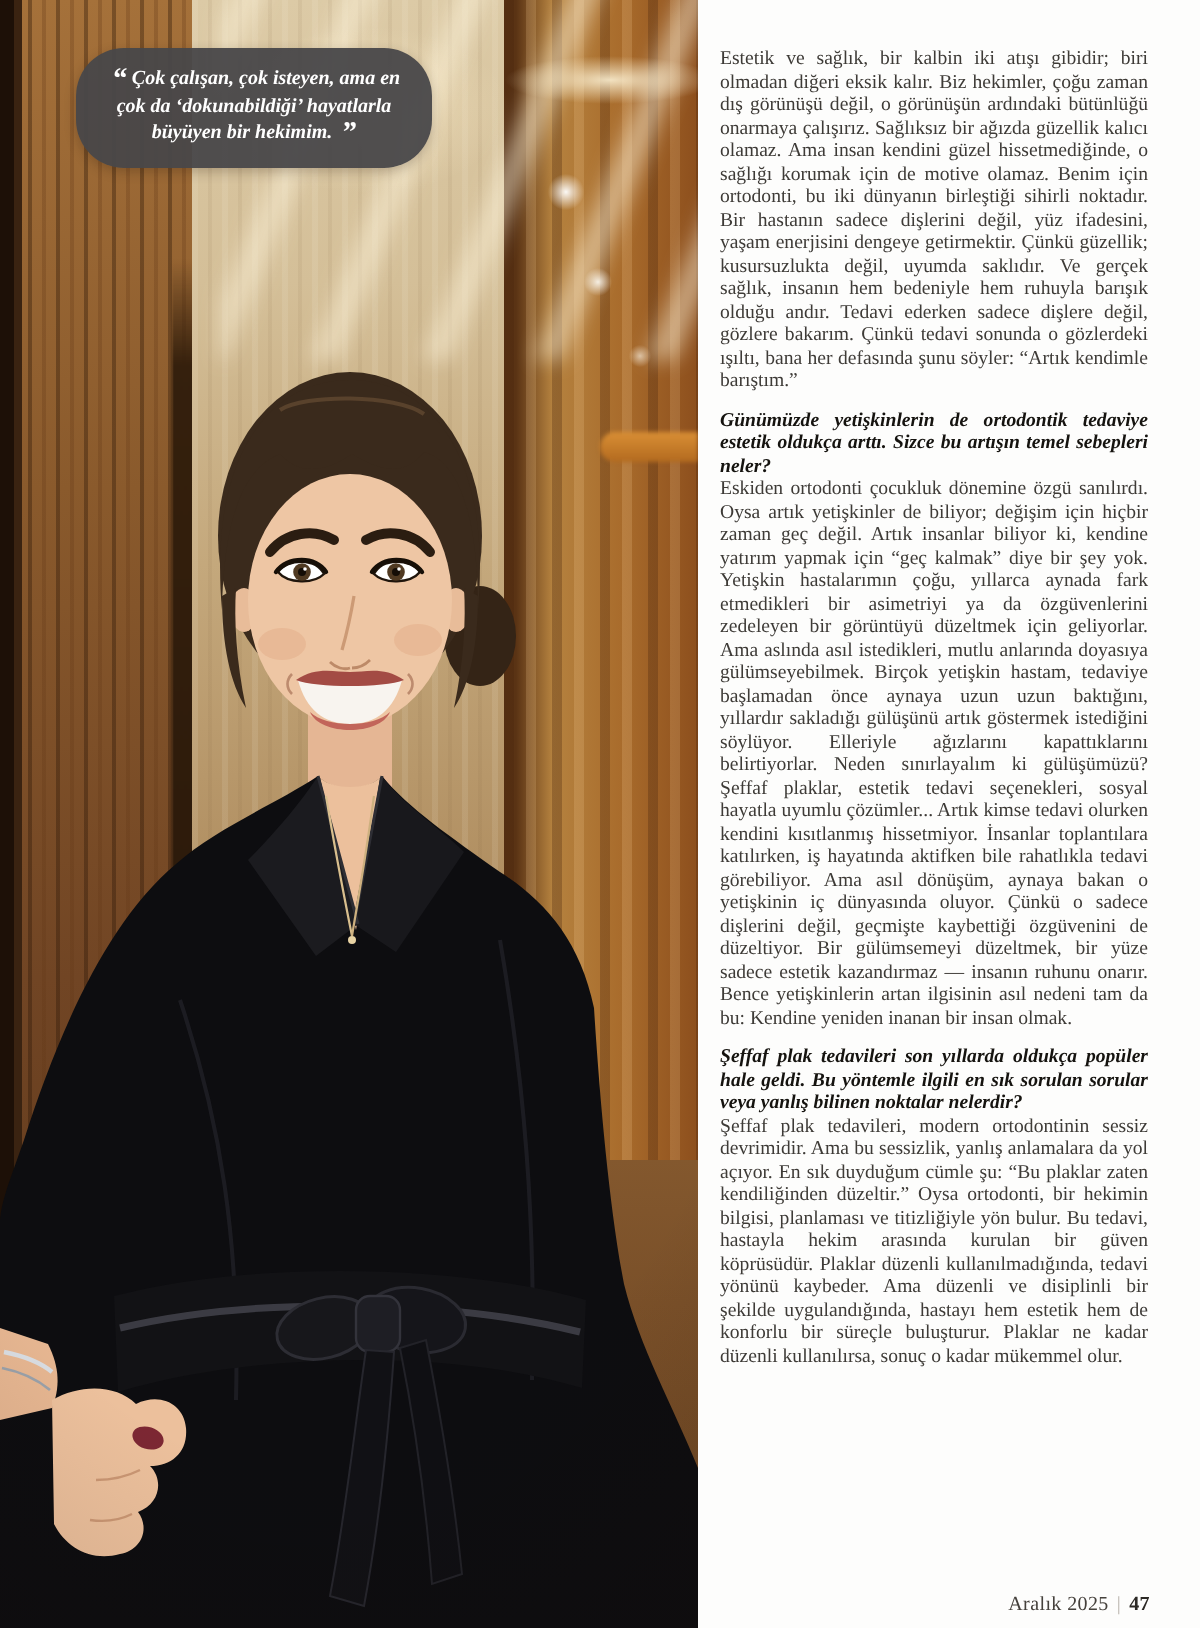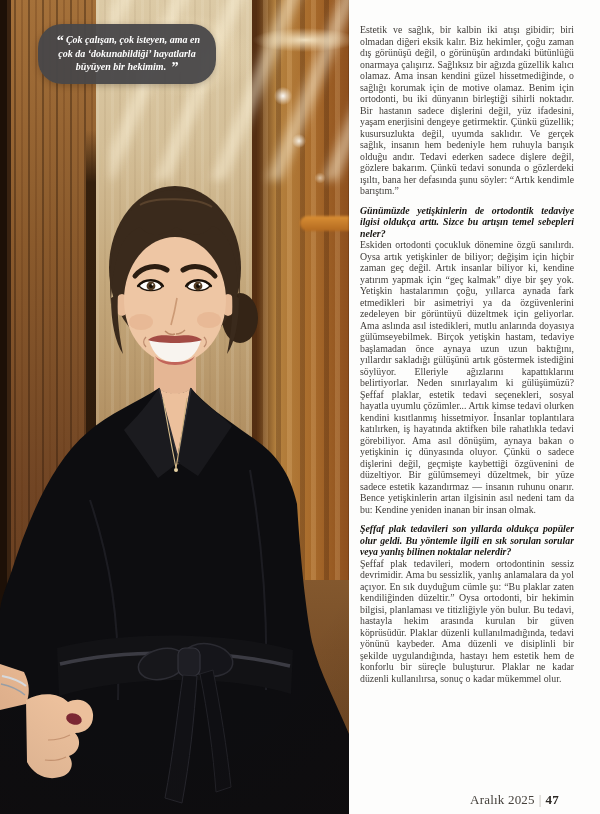--- a/index.html
+++ b/index.html
@@ -46,21 +46,21 @@
   .qmark{font-size:15px;line-height:0;letter-spacing:-2px;position:relative;top:2px;padding:0 2px;}
 
   
   .article{position:absolute;left:360px;top:24px;width:214px;color:#3e3b37;
     font-size:9.8px;line-height:11.5px;text-align:justify;}
   .article p{margin:0;}
   .article p.q{font-weight:bold;font-style:italic;color:#15130f;margin-top:8px;}
   .article .qa:first-child p.q{margin-top:0;}
 
   
-  .footer{position:absolute;right:41px;bottom:6px;font-size:13px;color:#45413c;letter-spacing:.2px;}
+  .footer{position:absolute;right:25px;bottom:6px;font-size:10px;color:#45413c;letter-spacing:.2px;}
   .footer .sep{color:#b9b4ac;margin:0 4px;}
   .footer .pgnum{font-weight:bold;color:#2c2925;}
 </style>
 </head>
 <body>
 
 <div class="page">
 
   <div class="photo">
     <div class="ph-base"></div>
@@ -152,25 +152,25 @@
       <span>Çok çalışan, çok isteyen, ama en çok da ‘dokunabildiği’ hayatlarla büyüyen bir hekimim.</span>
       <span class="qmark">”</span>
     </div>
   </div>
 
   <div class="article">
     <div class="qa">
       <p class="a">Estetik ve sağlık, bir kalbin iki atışı gibidir; biri olmadan diğeri eksik kalır. Biz hekimler, çoğu zaman dış görünüşü değil, o görünüşün ardındaki bütünlüğü onarmaya çalışırız. Sağlıksız bir ağızda güzellik kalıcı olamaz. Ama insan kendini güzel hissetmediğinde, o sağlığı korumak için de motive olamaz. Benim için ortodonti, bu iki dünyanın birleştiği sihirli noktadır. Bir hastanın sadece dişlerini değil, yüz ifadesini, yaşam enerjisini dengeye getirmektir. Çünkü güzellik; kusursuzlukta değil, uyumda saklıdır. Ve gerçek sağlık, insanın hem bedeniyle hem ruhuyla barışık olduğu andır. Tedavi ederken sadece dişlere değil, gözlere bakarım. Çünkü tedavi sonunda o gözlerdeki ışıltı, bana her defasında şunu söyler: “Artık kendimle barıştım.”</p>
     </div>
     <div class="qa">
-      <p class="q">Günümüzde yetişkinlerin de ortodontik tedaviye ilgisi oldukça arttı. Sizce bu artışın temel sebepleri neler?</p>
+      <p class="q">Günümüzde yetişkinlerin de ortodontik tedaviye estetik oldukça arttı. Sizce bu artışın temel sebepleri neler?</p>
       <p class="a">Eskiden ortodonti çocukluk dönemine özgü sanılırdı. Oysa artık yetişkinler de biliyor; değişim için hiçbir zaman geç değil. Artık insanlar biliyor ki, kendine yatırım yapmak için “geç kalmak” diye bir şey yok. Yetişkin hastalarımın çoğu, yıllarca aynada fark etmedikleri bir asimetriyi ya da özgüvenlerini zedeleyen bir görüntüyü düzeltmek için geliyorlar. Ama aslında asıl istedikleri, mutlu anlarında doyasıya gülümseyebilmek. Birçok yetişkin hastam, tedaviye başlamadan önce aynaya uzun uzun baktığını, yıllardır sakladığı gülüşünü artık göstermek istediğini söylüyor. Elleriyle ağızlarını kapattıklarını belirtiyorlar. Neden sınırlayalım ki gülüşümüzü? Şeffaf plaklar, estetik tedavi seçenekleri, sosyal hayatla uyumlu çözümler... Artık kimse tedavi olurken kendini kısıtlanmış hissetmiyor. İnsanlar toplantılara katılırken, iş hayatında aktifken bile rahatlıkla tedavi görebiliyor. Ama asıl dönüşüm, aynaya bakan o yetişkinin iç dünyasında oluyor. Çünkü o sadece dişlerini değil, geçmişte kaybettiği özgüvenini de düzeltiyor. Bir gülümsemeyi düzeltmek, bir yüze sadece estetik kazandırmaz — insanın ruhunu onarır. Bence yetişkinlerin artan ilgisinin asıl nedeni tam da bu: Kendine yeniden inanan bir insan olmak.</p>
     </div>
     <div class="qa">
-      <p class="q">Şeffaf plak tedavileri son yıllarda oldukça popüler olur geldi. Bu yöntemle ilgili en sık sorulan sorular veya yanlış bilinen noktalar nelerdir?</p>
+      <p class="q">Şeffaf plak tedavileri son yıllarda oldukça popüler hale geldi. Bu yöntemle ilgili en sık sorulan sorular veya yanlış bilinen noktalar nelerdir?</p>
       <p class="a">Şeffaf plak tedavileri, modern ortodontinin sessiz devrimidir. Ama bu sessizlik, yanlış anlamalara da yol açıyor. En sık duyduğum cümle şu: “Bu plaklar zaten kendiliğinden düzeltir.” Oysa ortodonti, bir hekimin bilgisi, planlaması ve titizliğiyle yön bulur. Bu tedavi, hastayla hekim arasında kurulan bir güven köprüsüdür. Plaklar düzenli kullanılmadığında, tedavi yönünü kaybeder. Ama düzenli ve disiplinli bir şekilde uygulandığında, hastayı hem estetik hem de konforlu bir süreçle buluşturur. Plaklar ne kadar düzenli kullanılırsa, sonuç o kadar mükemmel olur.</p>
     </div>
   </div>
 
   <div class="footer">
     <span>Aralık 2025</span><span class="sep">|</span><span class="pgnum">47</span>
   </div>
 
 </div>
 

